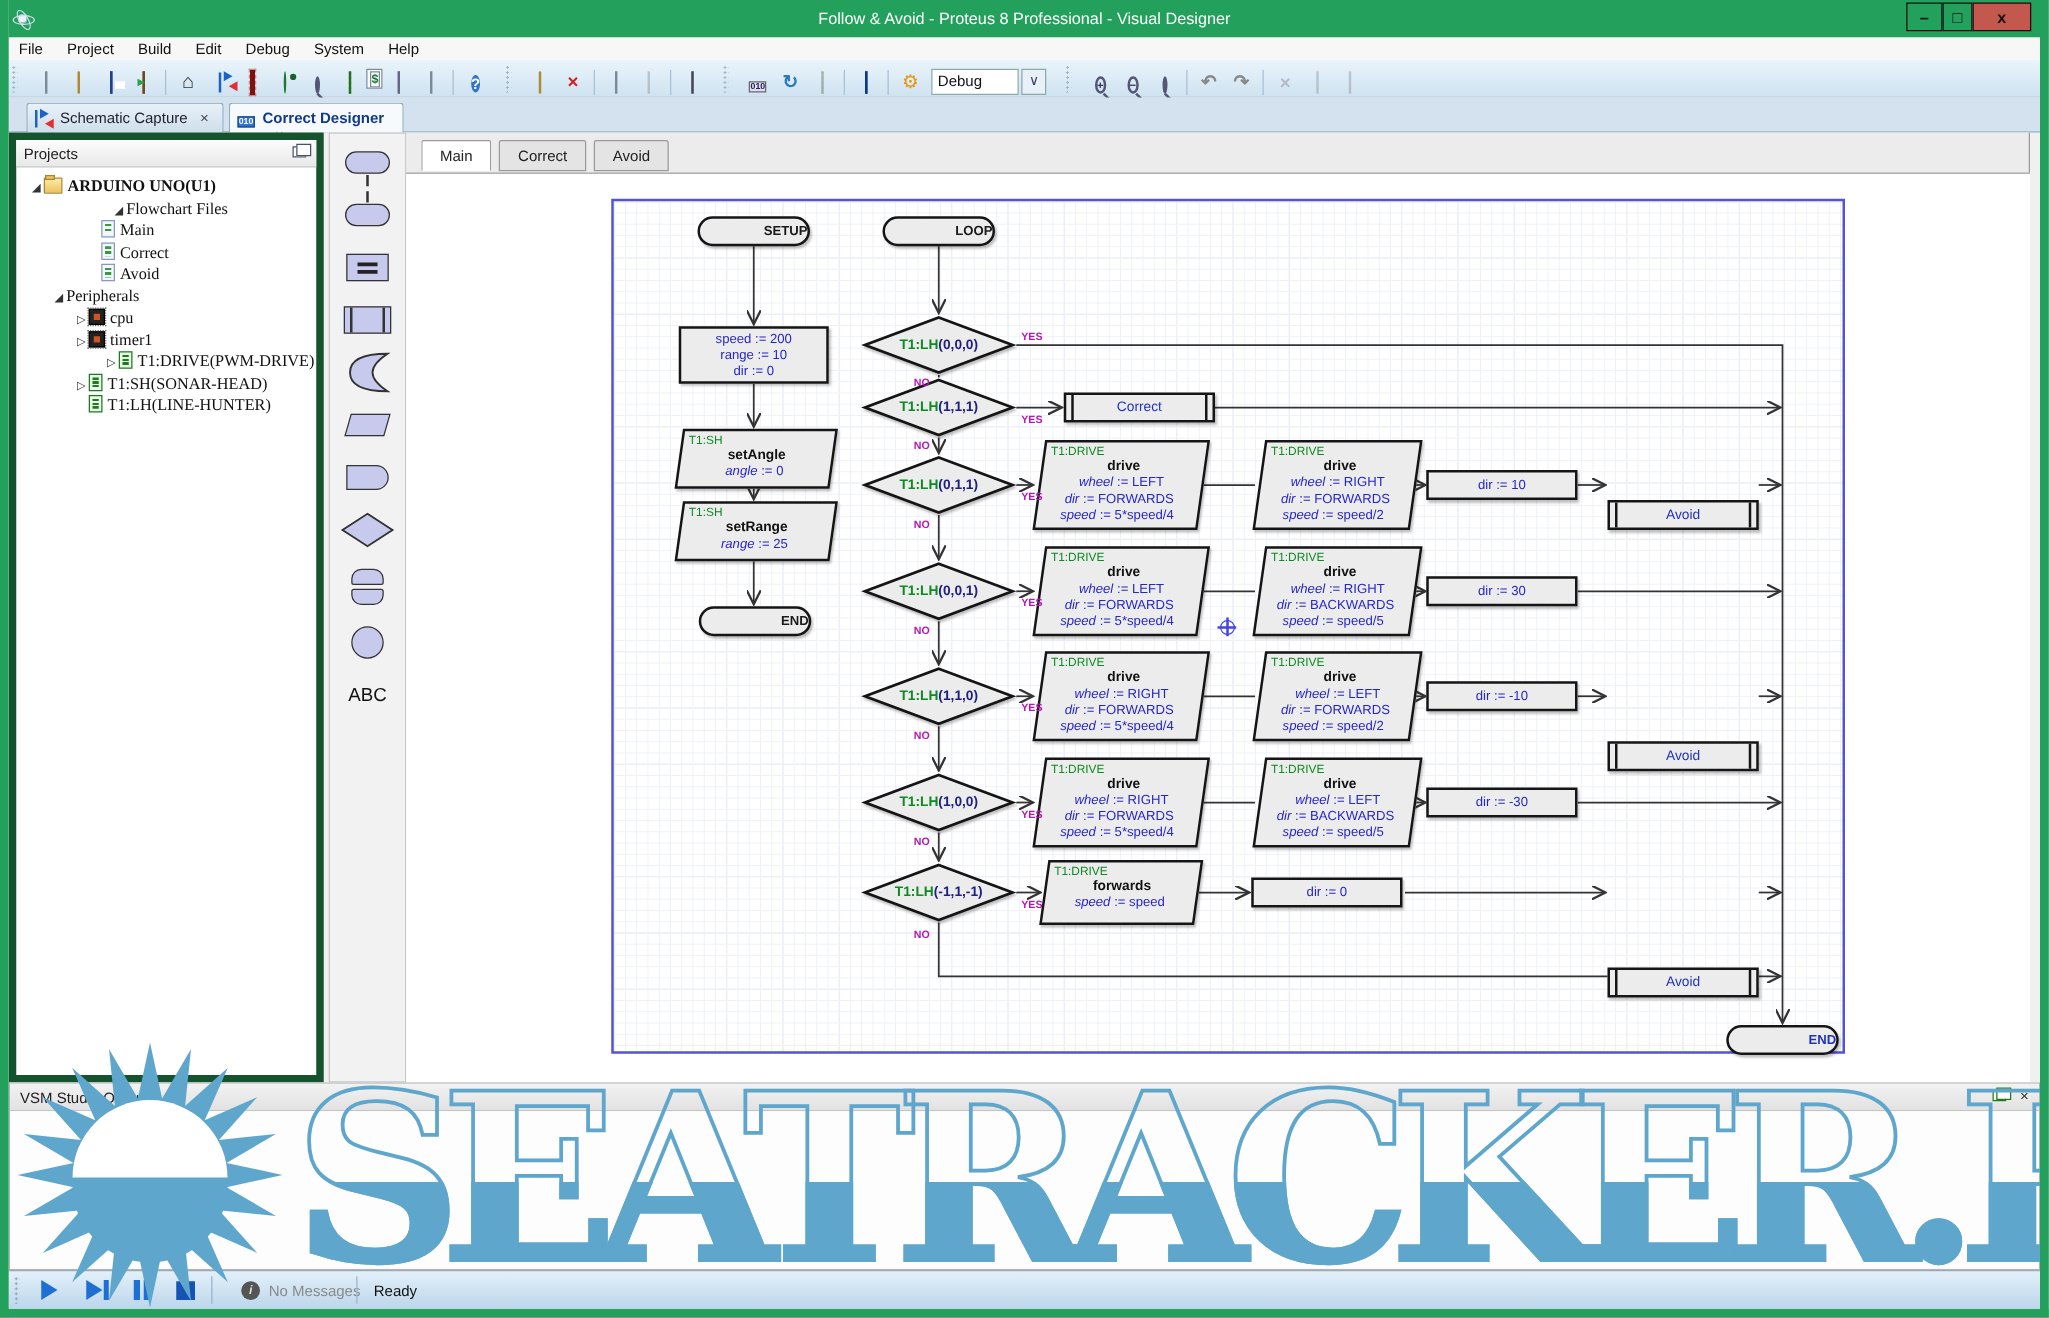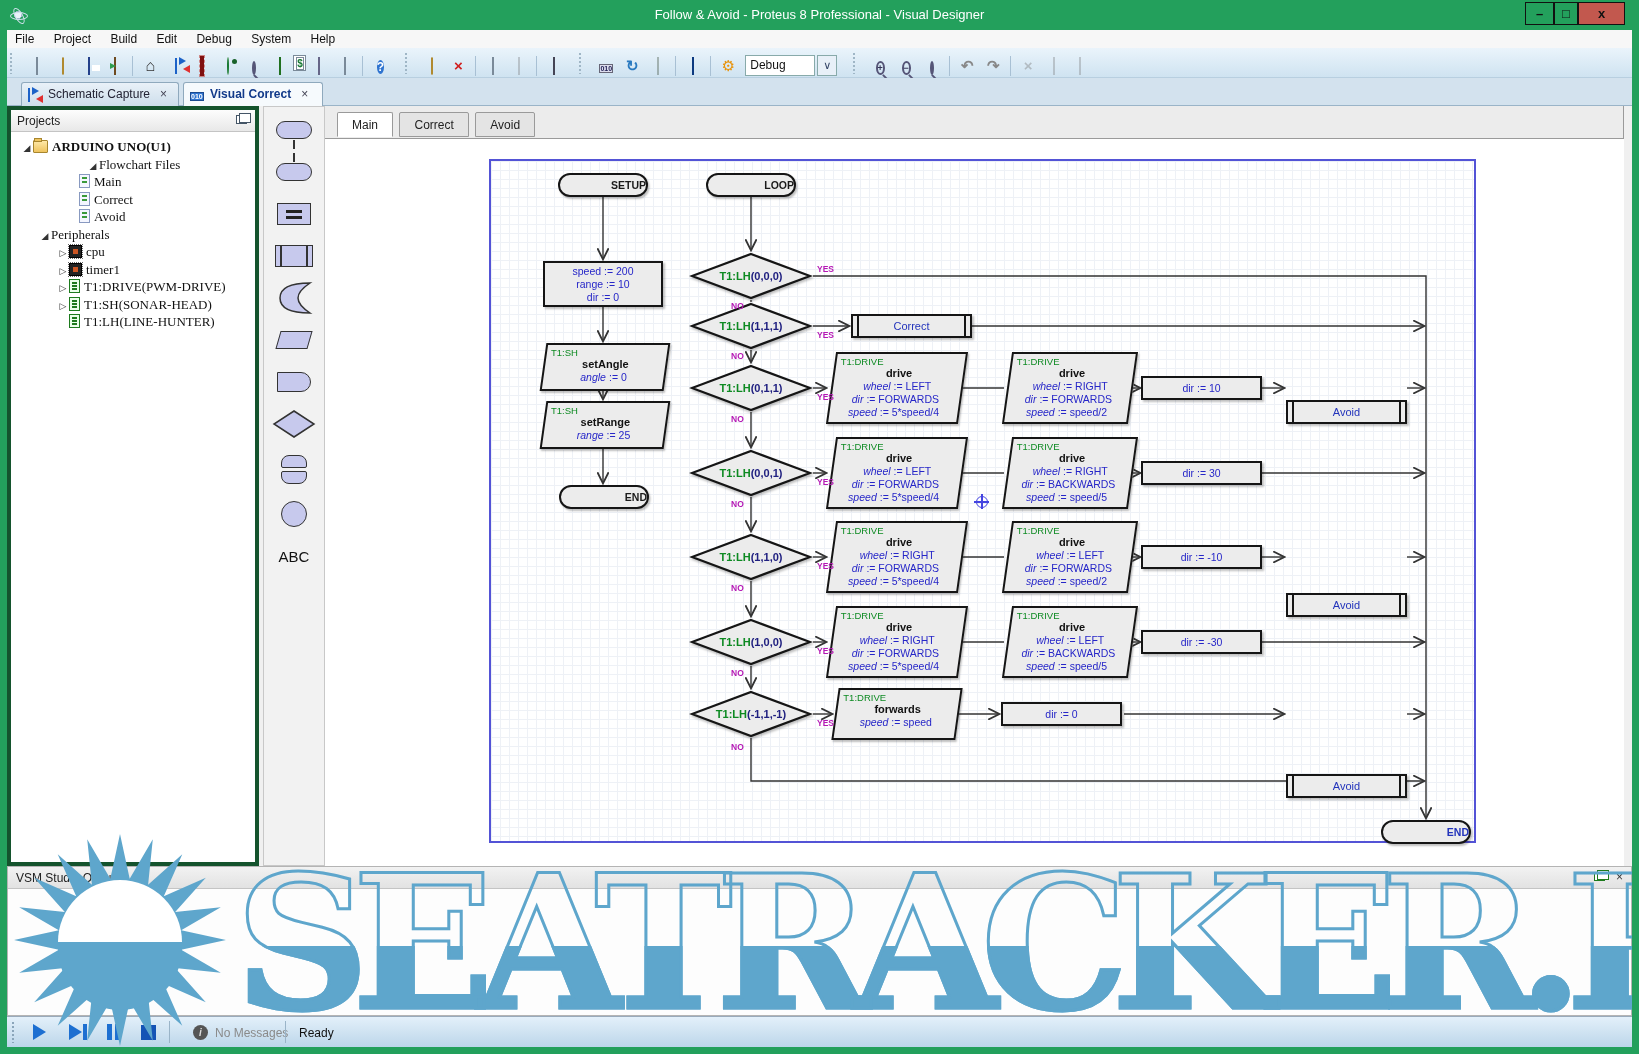--- a/index.html
+++ b/index.html
@@ -75,21 +75,21 @@
   
   #doctabs{position:absolute;left:0;top:78px;width:1625px;height:28px;background:#d3e2ee;border-bottom:1px solid #9ab4c8;}
   .doctab{position:absolute;top:4px;height:24px;border:1px solid #8fa9bd;border-bottom:none;background:linear-gradient(#e9f1f8,#cddeeb);
           border-radius:3px 3px 0 0;font-size:12px;color:#223;padding:4px 8px 0 26px;}
   .doctab.active{background:#f6fafd;color:#123a8a;font-weight:bold;}
   .tabx{display:inline-block;margin-left:10px;color:#445;font-weight:normal;font-size:12px;}
   .dt-icon{position:absolute;left:6px;top:5px;}
   .vd-icon{width:15px;height:11px;background:#2f74d0;border:1px solid #1a4a90;color:#fff;font-size:7px;line-height:10px;text-align:center;font-weight:bold;}
 
   
-  #projects{position:absolute;left:0;top:106px;width:252px;height:760px;background:#fff;border:4px solid #14532d;}
+  #projects{position:absolute;left:0;top:106px;width:252px;height:760px;background:#fff;border:6px solid #14532d;}
   #projects-header{position:relative;height:22px;background:linear-gradient(#fdfdfd,#e8e8e8);border-bottom:1px solid #c4c4c4;font-size:12px;color:#222;padding:4px 6px;}
   .float-icon{position:absolute;top:5px;width:11px;height:9px;border:1px solid #456;background:#fff;}
   .float-icon::before{content:"";position:absolute;left:2px;top:-3px;width:10px;height:8px;border:1px solid #456;background:#fff;}
   #projects-header .float-icon{right:8px;}
   #tree{position:absolute;left:0;top:24px;right:0;bottom:0;font-family:Liberation Serif, serif;font-size:13px;color:#111;padding-top:4px;}
   .trow{position:relative;height:17.5px;line-height:17px;white-space:nowrap;}
   .texp{display:inline-block;width:12px;font-size:9px;color:#333;text-align:center;}
   .texp.open::before{content:"◢";}
   .texp.closed::before{content:"▷";}
   .tico{display:inline-block;width:15px;height:13px;vertical-align:-2px;margin-right:4px;position:relative;}
@@ -269,39 +269,39 @@
     </span>
   </div>
 
   <div id="doctabs">
     <div class="doctab" style="left:14px;width:158px;">
       <span class="dt-icon"><span class="i-trans" style="width:12px;height:12px;margin:0;"></span></span>
       <span>Schematic Capture</span><span class="tabx">×</span>
     </div>
     <div class="doctab active" style="left:176px;width:140px;">
       <span class="dt-icon"><span class="vd-icon">010</span></span>
-      <span>Visual Correct</span><span class="tabx">×</span>
+      <span>Correct Designer</span><span class="tabx">×</span>
     </div>
   </div>
 
   <div id="projects">
     <div id="projects-header">
       <span>Projects</span>
       <span class="float-icon"></span>
     </div>
     <div id="tree">
       <div class="trow" style="padding-left:10px;"><span class="texp open"></span><span class="tico folder"></span><span class="bold">ARDUINO UNO(U1)</span></div>
       <div class="trow" style="padding-left:28px;margin-left:48px;"><span class="texp open"></span><span>Flowchart Files</span></div>
       <div class="trow" style="padding-left:68px;"><span class="tico fcfile"></span><span>Main</span></div>
       <div class="trow" style="padding-left:68px;"><span class="tico fcfile"></span><span>Correct</span></div>
       <div class="trow" style="padding-left:68px;"><span class="tico fcfile"></span><span>Avoid</span></div>
       <div class="trow" style="padding-left:28px;"><span class="texp open"></span><span>Peripherals</span></div>
       <div class="trow" style="padding-left:46px;"><span class="texp closed"></span><span class="tico chip"></span><span>cpu</span></div>
       <div class="trow" style="padding-left:46px;"><span class="texp closed"></span><span class="tico chip"></span><span>timer1</span></div>
-      <div class="trow" style="padding-left:46px;"><span class="texp closed"></span><span class="tico peri"></span><span>T1:DRIVE(PWM-DRIVE)</span></div>
+      <div class="trow" style="padding-left:70px;"><span class="texp closed"></span><span class="tico peri"></span><span>T1:DRIVE(PWM-DRIVE)</span></div>
       <div class="trow" style="padding-left:46px;"><span class="texp closed"></span><span class="tico peri"></span><span>T1:SH(SONAR-HEAD)</span></div>
       <div class="trow" style="padding-left:58px;"><span class="tico peri"></span><span>T1:LH(LINE-HUNTER)</span></div>
     </div>
   </div>
 
   <div id="palette">
     <div class="pitem">
         <span class="shp pill"></span>
         <span class="stem" style="bottom:0;"></span>
       </div>

